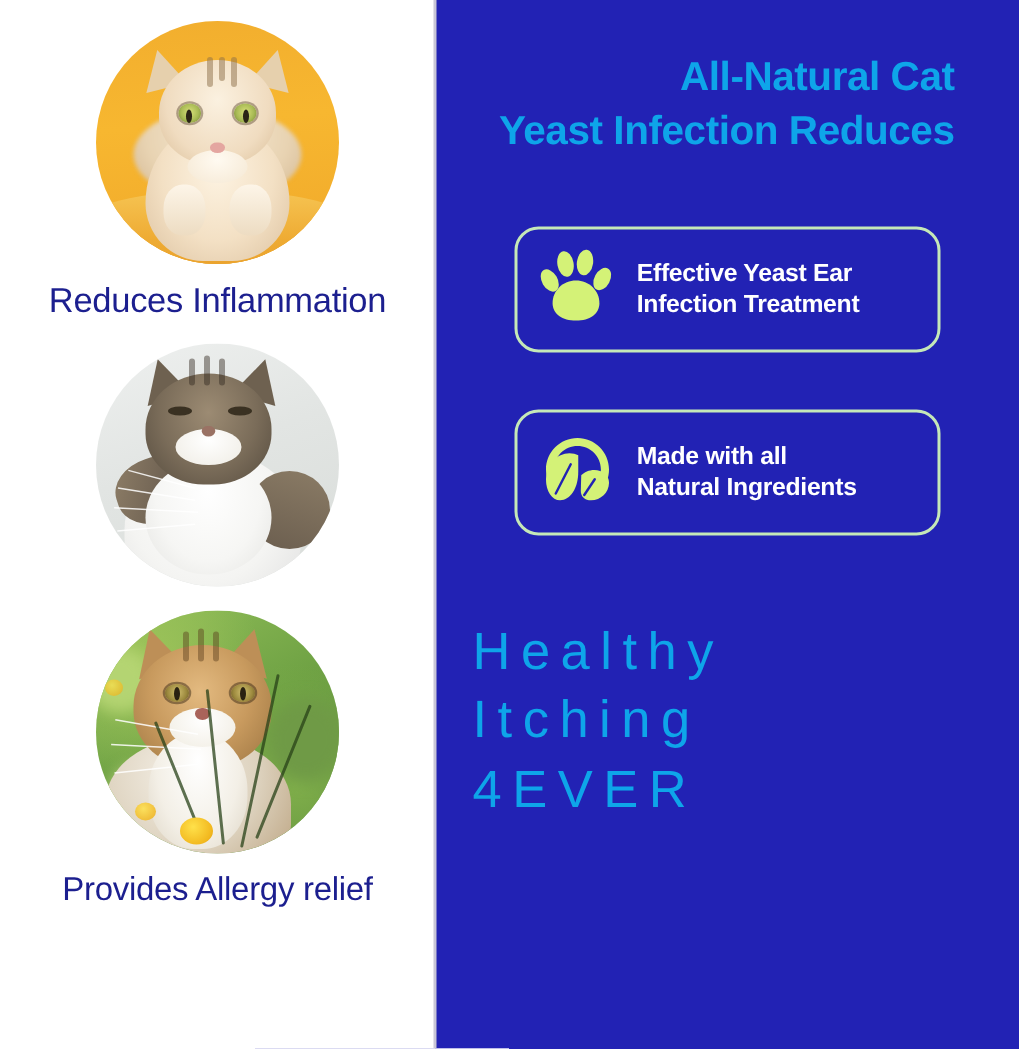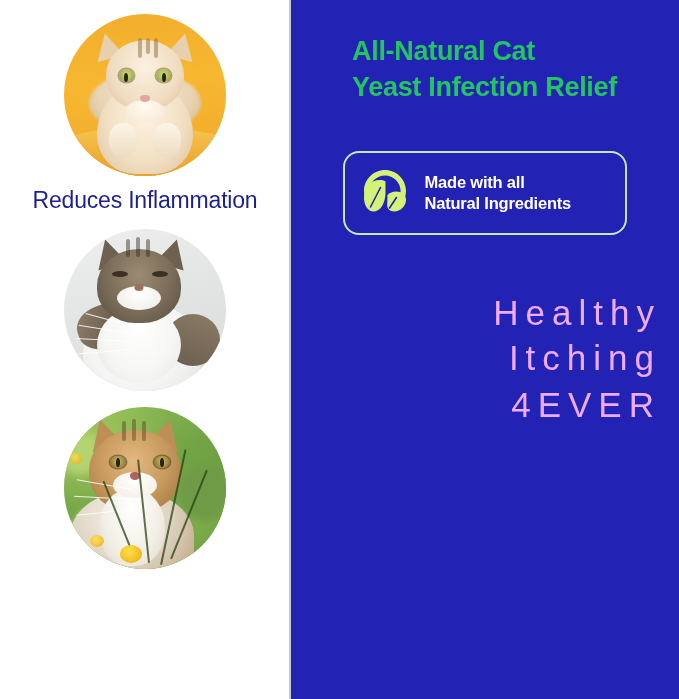--- a/index.html
+++ b/index.html
@@ -90,25 +90,25 @@
     background: #2222b4;
     display: flex;
     flex-direction: column;
     align-items: center;
     box-sizing: border-box;
     padding: 0 18px;
   }
 
   .headline {
     margin-top: 34px;
-    color: #22c55e;
+    color: #0ea5e9;
     font-size: 27px;
     font-weight: bold;
     line-height: 1.32;
-    text-align: left;
+    text-align: right;
     letter-spacing: -0.3px;
   }
 
   .badges {
     margin-top: 46px;
     width: 100%;
     display: flex;
     flex-direction: column;
     align-items: center;
     gap: 38px;
@@ -141,22 +141,22 @@
     font-size: 16.5px;
     font-weight: bold;
     line-height: 1.28;
     letter-spacing: -0.2px;
   }
 
   
   .brand {
     margin-top: 56px;
     width: 100%;
-    text-align: right;
-    color: #f0abfc;
+    text-align: left;
+    color: #0ea5e9;
   }
   .brand-line1,
   .brand-line2 {
     font-size: 35px;
     font-weight: 300;
     letter-spacing: 7px;
     line-height: 1.28;
     padding-left: 7px;
   }
   .brand-line3 {
@@ -576,34 +576,52 @@
           <div class="p3-whisker" style="left:12px;top:102px;width:56px;transform:rotate(-6deg);"></div>
           <div class="p3-blade" style="left:96px;bottom:4px;height:118px;transform:rotate(12deg);"></div>
           <div class="p3-blade" style="left:84px;bottom:6px;height:104px;transform:rotate(-6deg);"></div>
           <div class="p3-blade" style="left:70px;bottom:10px;height:84px;transform:rotate(-22deg);"></div>
           <div class="p3-blade" style="left:106px;bottom:10px;height:96px;transform:rotate(22deg);"></div>
           <div class="p3-flower" style="left:56px;bottom:6px;width:22px;height:18px;"></div>
           <div class="p3-flower" style="left:26px;bottom:22px;width:14px;height:12px;opacity:0.85;"></div>
           <div class="p3-flower" style="left:6px;top:46px;width:12px;height:11px;opacity:0.7;"></div>
         </div>
       </div>
+      <div class="feature-label small">Provides Allergy relief</div>
     </div>
   </div>
 
   <div class="divider"></div>
 
   <div class="right-col">
 
     <div class="headline">
       <div>All-Natural Cat</div>
-      <div>Yeast Infection Relief</div>
+      <div>Yeast Infection Reduces</div>
     </div>
 
     <div class="badges">
 
+      <div class="badge">
+        <span class="badge-icon">
+          <svg width="50" height="54" viewBox="0 0 50 54">
+            <g fill="#d4f277">
+              <ellipse cx="17" cy="10" rx="5.4" ry="8.6" transform="rotate(-10 17 10)"></ellipse>
+              <ellipse cx="30" cy="9" rx="5.4" ry="8.6" transform="rotate(8 30 9)"></ellipse>
+              <ellipse cx="6.5" cy="21" rx="5.2" ry="8" transform="rotate(-30 6.5 21)"></ellipse>
+              <ellipse cx="41.5" cy="20" rx="5.2" ry="8" transform="rotate(28 41.5 20)"></ellipse>
+              <path d="M24 21c8.6 0 15.6 6.6 15.6 15.1 0 7.2-6.4 11.6-15.6 11.6S8.4 43.3 8.4 36.1C8.4 27.6 15.4 21 24 21z"></path>
+            </g>
+          </svg>
+        </span>
+        <span class="badge-text">
+          <span>Effective Yeast Ear</span><br>
+          <span>Infection Treatment</span>
+        </span>
+      </div>
 
       <div class="badge">
         <span class="badge-icon">
           <svg width="50" height="54" viewBox="0 0 50 54">
             <path d="M25 4c11.6 0 21 9.4 21 21 0 5.2-1.9 10-5 13.7l-4.3-3.6C39.2 32.2 40.6 28.8 40.6 25c0-8.6-7-15.6-15.6-15.6S9.4 16.4 9.4 25c0 3.8 1.4 7.2 3.7 9.9l-4.1 3.8C5.9 35 4 30.2 4 25 4 13.4 13.4 4 25 4z" fill="#d4f277"></path>
             <path d="M25.5 26.5c0 11-5.4 19-12.1 19C7.9 45.5 4 39.4 4 31.8c0-10.2 7.4-17.7 15.6-17.7 2.3 0 4.3.5 5.9 1.4z" fill="#d4f277"></path>
             <path d="M27.5 29c1.9-2.2 5.2-3.6 8.7-3.6 5.4 0 9.8 3.4 9.8 8.4 0 6.6-5.6 11.7-11.9 11.7-4.2 0-6.9-2.4-6.9-6.4z" fill="#d4f277"></path>
             <path d="M20.5 21.5L10.5 41" stroke="#2222b4" stroke-width="1.6" fill="none" stroke-linecap="round"></path>
             <path d="M36.5 31.5L29.5 42" stroke="#2222b4" stroke-width="1.6" fill="none" stroke-linecap="round"></path>
           </svg>

